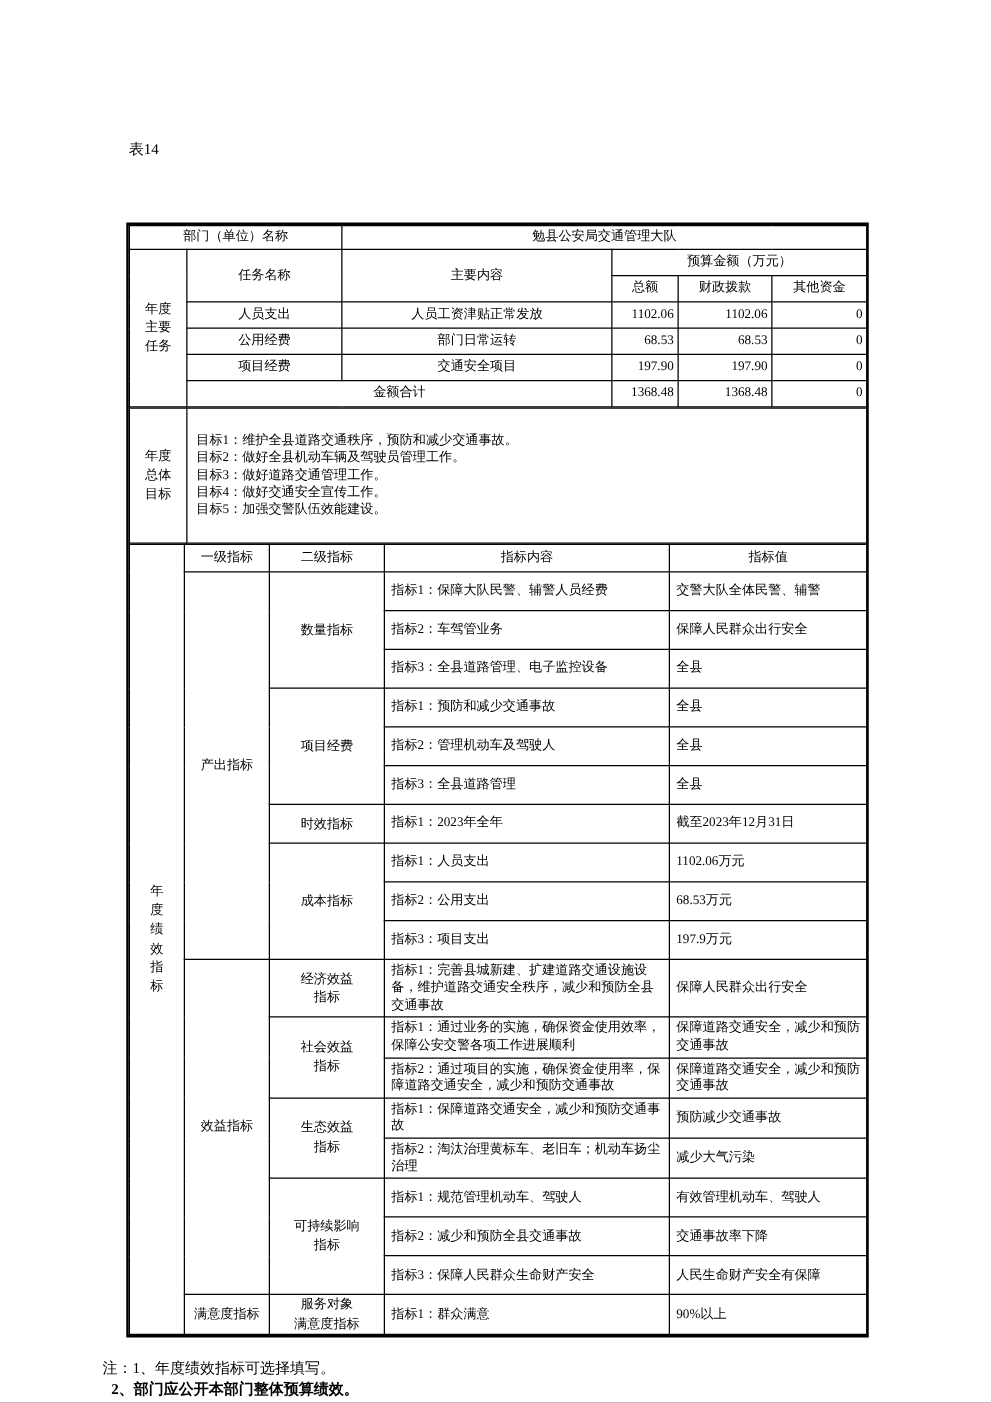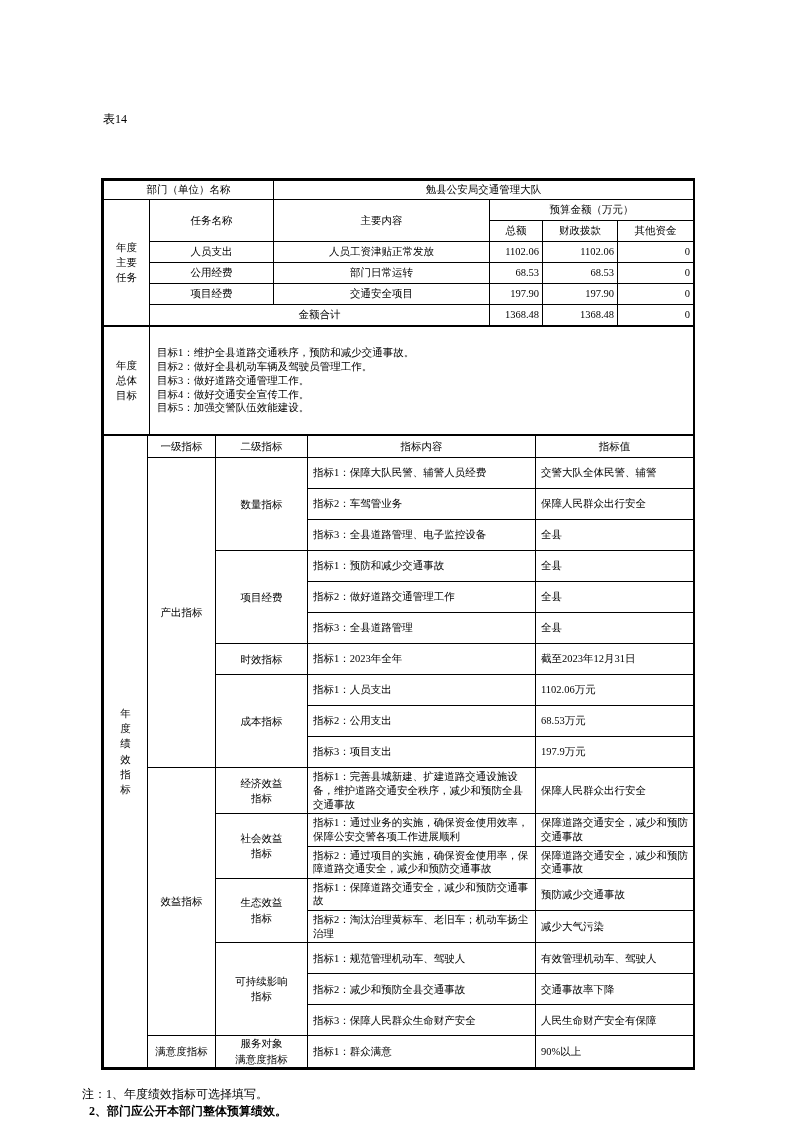--- a/index.html
+++ b/index.html
@@ -174,21 +174,21 @@
       <tr>
         <td>指标3：全县道路管理、电子监控设备</td>
         <td>全县</td>
       </tr>
       <tr>
         <td rowspan="3" class="c side">项目经费</td>
         <td>指标1：预防和减少交通事故</td>
         <td>全县</td>
       </tr>
       <tr>
-        <td>指标2：做好道路交通管理工作</td>
+        <td>指标2：管理机动车及驾驶人</td>
         <td>全县</td>
       </tr>
       <tr>
         <td>指标3：全县道路管理</td>
         <td>全县</td>
       </tr>
       <tr>
         <td class="c side">时效指标</td>
         <td>指标1：2023年全年</td>
         <td>截至2023年12月31日</td>

